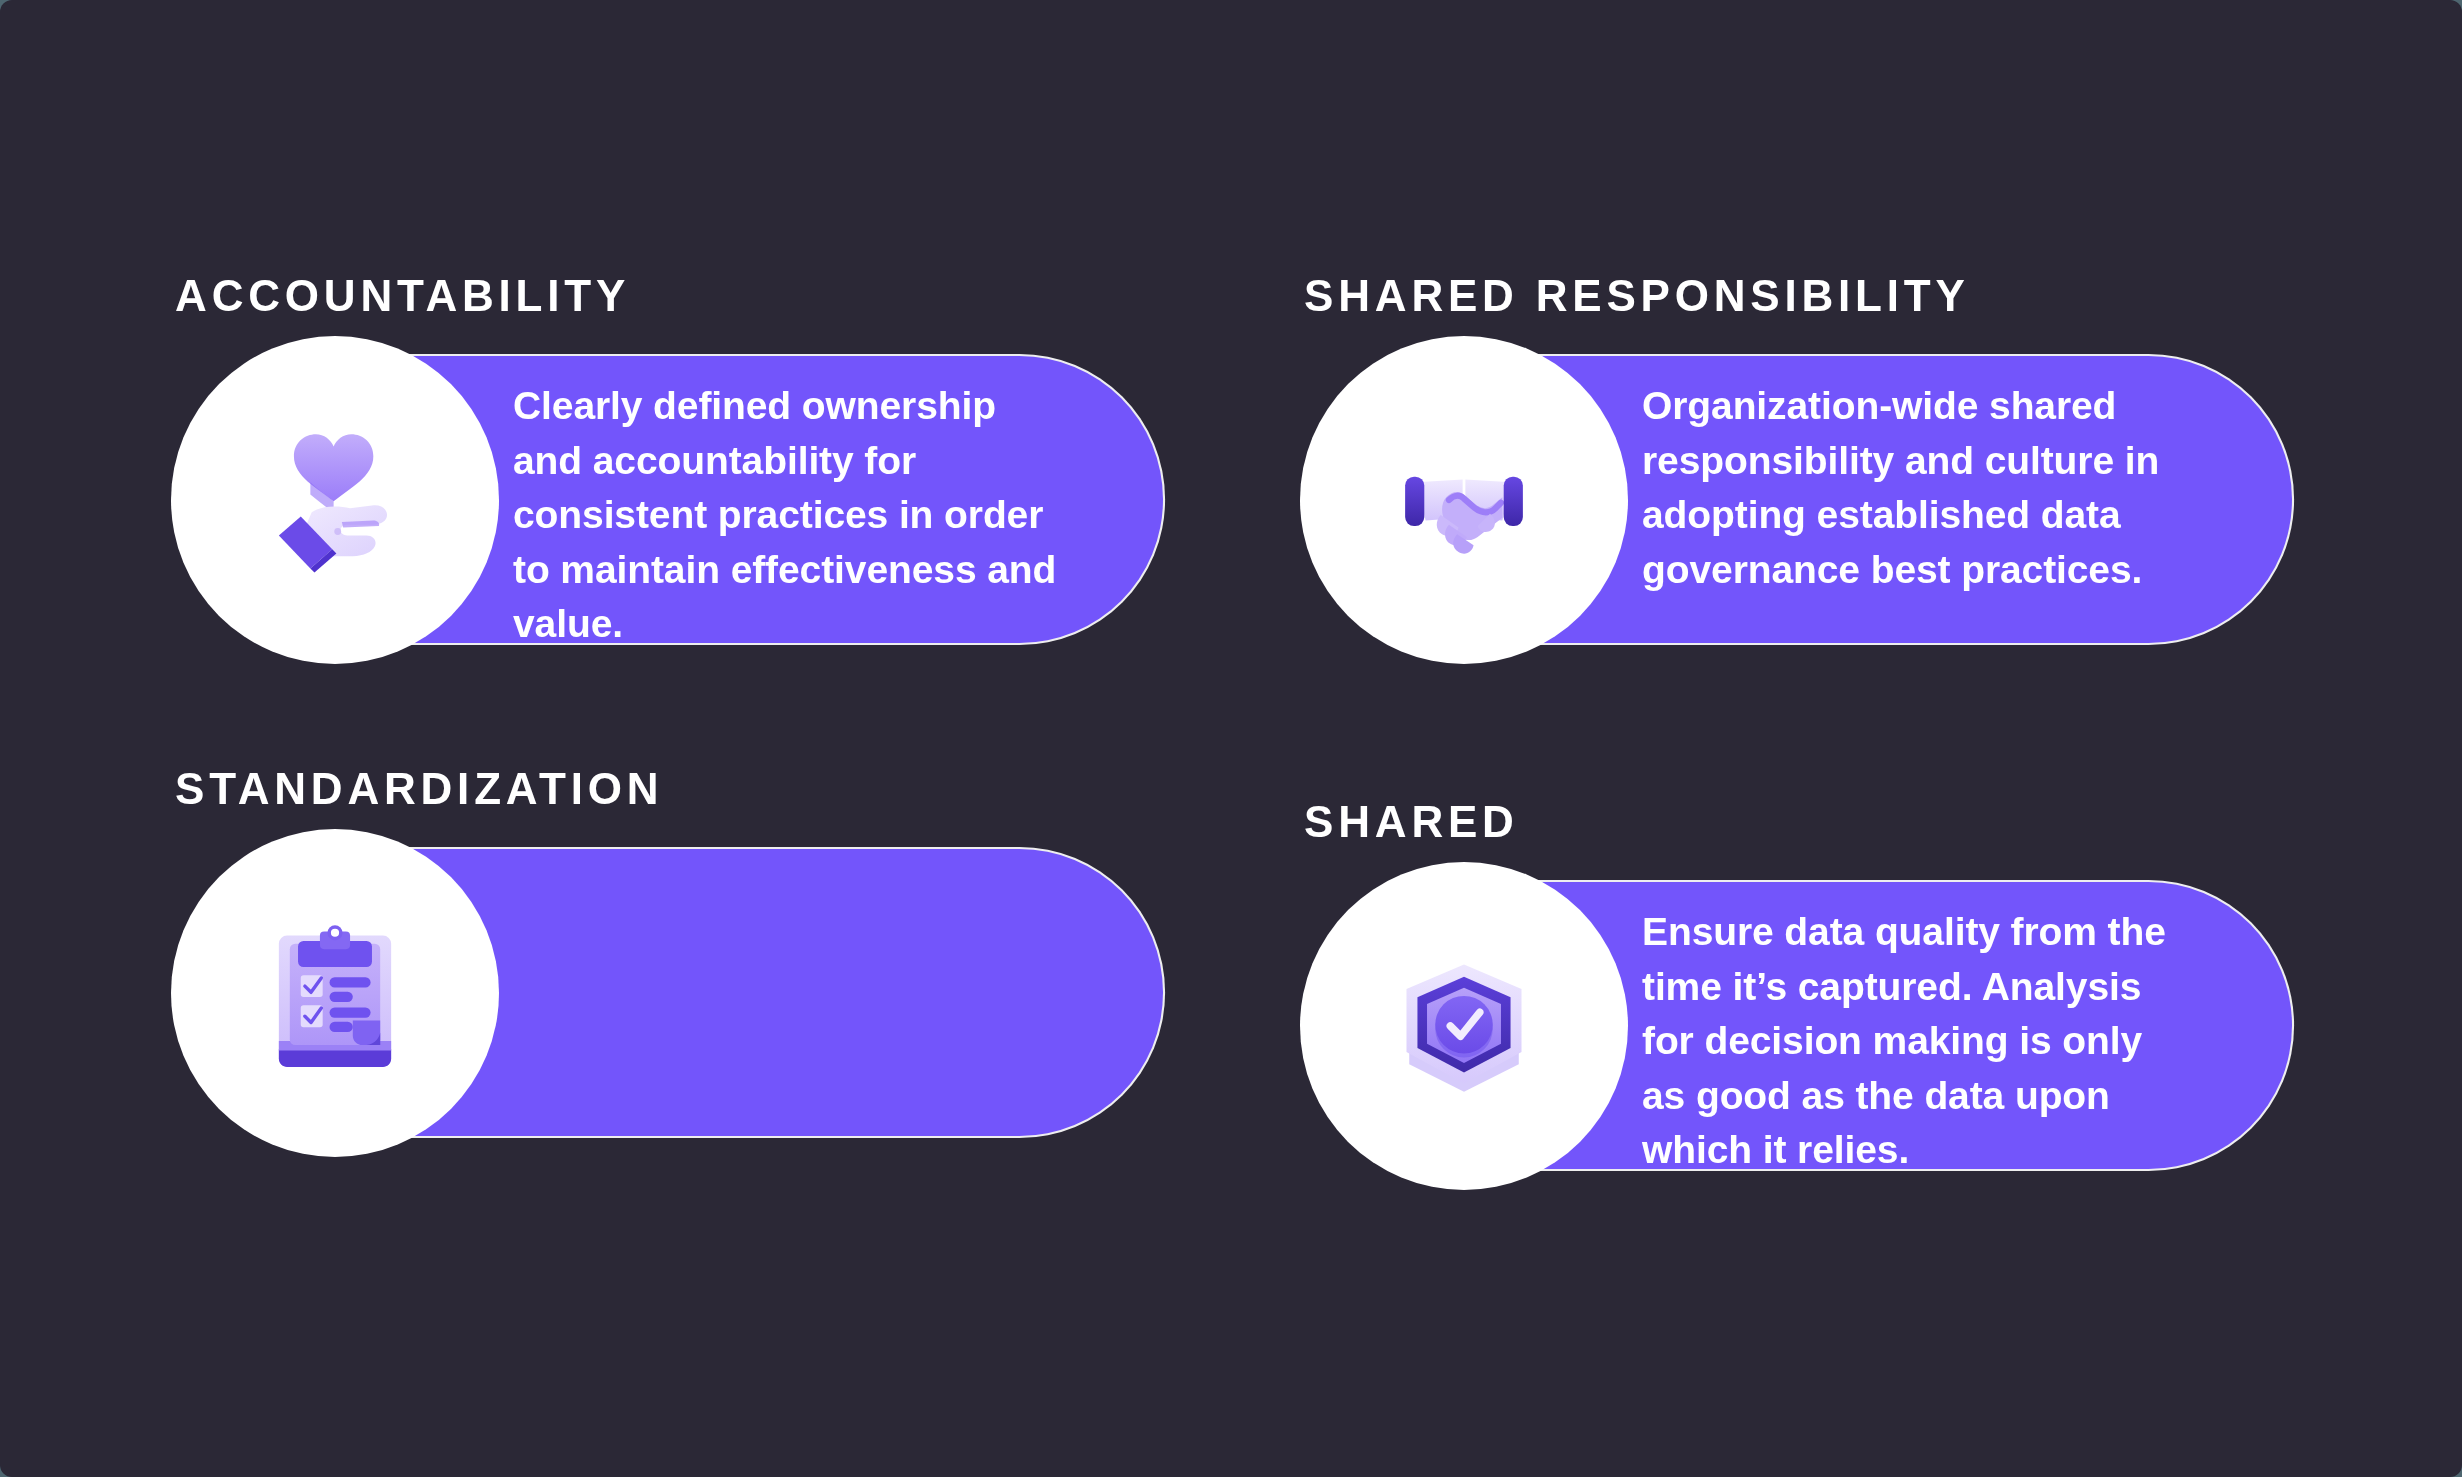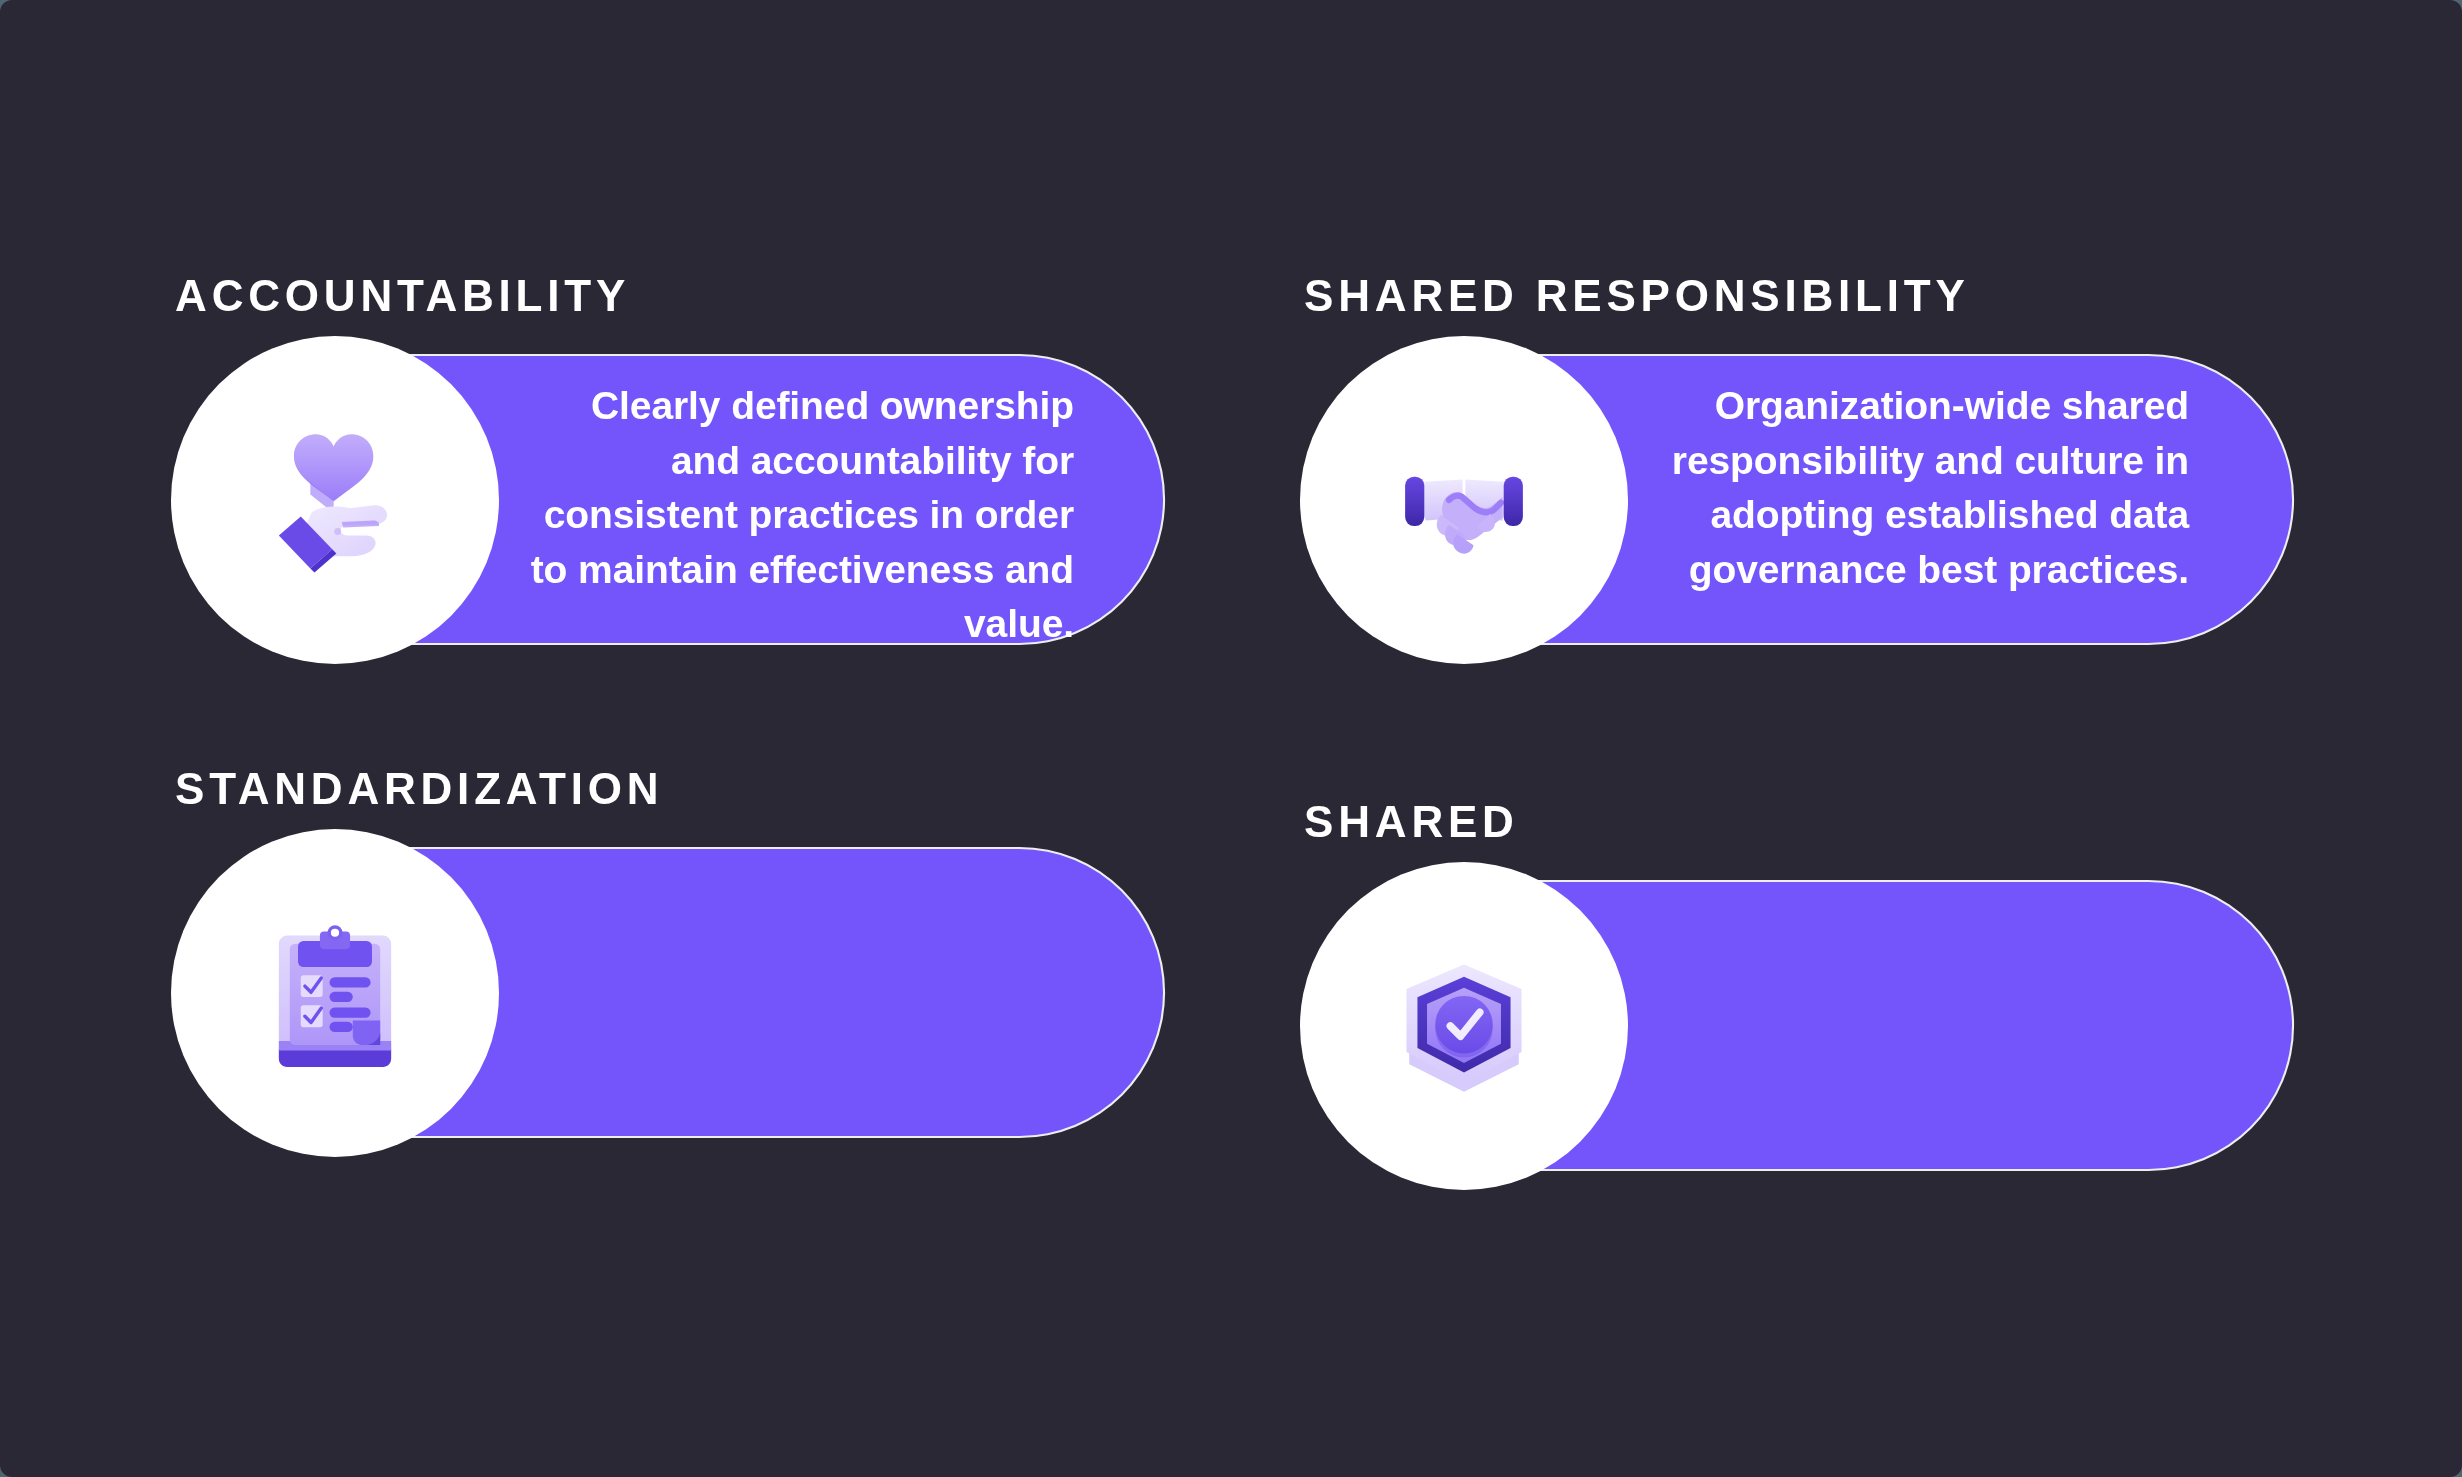--- a/index.html
+++ b/index.html
@@ -54,21 +54,20 @@
     font-stretch: condensed;
     line-height: 1;
   }
 
   .pill-wrap {
     position: absolute;
     left: 0;
     top: 82px;
     width: 992px;
     height: 215px;
-    text-align: right;
   }
 
   
   .pill {
     position: absolute;
     left: 89px;
     top: 0;
     width: 903px;
     height: 287px;
     background: #7355FB;
@@ -265,18 +264,19 @@
               <path d="M130 58 L 198 88 L 198 162 L 130 198 L 62 162 L 62 88 Z" fill="url(#sMid)"></path>
 
               <path d="M130 74 L 184 98 L 184 156 L 130 184 L 76 156 L 76 98 Z" fill="url(#sIn)"></path>
 
               <circle cx="130" cy="134" r="42" fill="#6E51EE" opacity="0.5"></circle>
               <circle cx="130" cy="128" r="42" fill="url(#cgr)"></circle>
               <path d="M110 130 L 125 145 L 153 110" fill="none" stroke="#F2EDFE" stroke-width="11" stroke-linecap="round" stroke-linejoin="round"></path>
             </svg>
           </span>
         </div>
+        <div class="card-desc">Ensure data quality from the time it’s captured. Analysis for decision making is only as good as the data upon which it relies.</div>
       </div>
     </div>
 
   </div>
 </div>
 
 
 </body></html>

